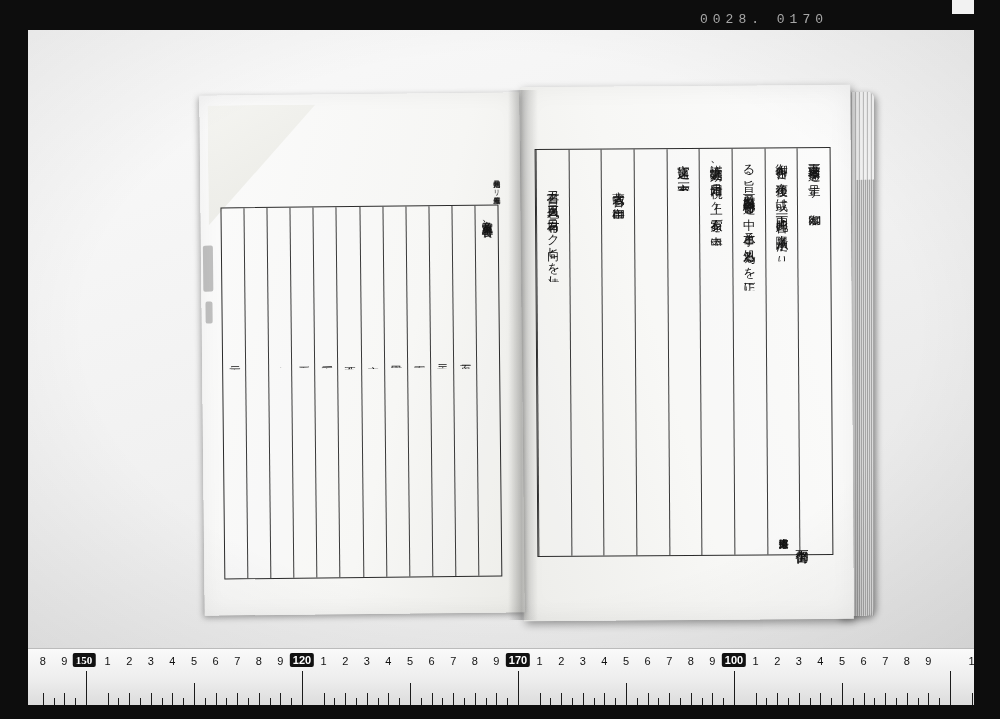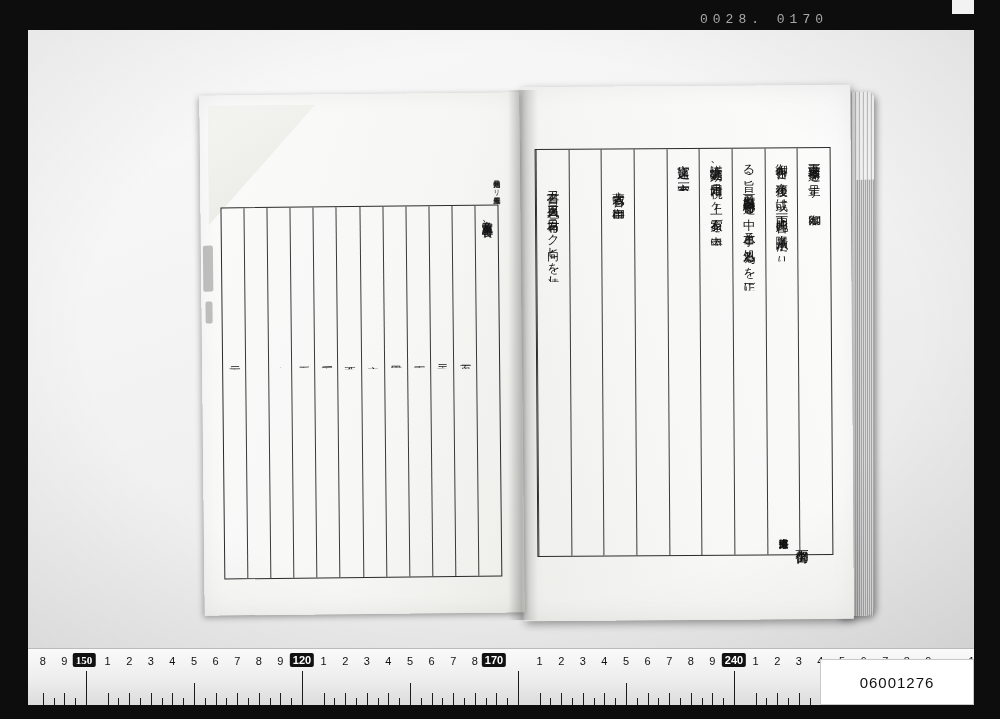--- a/index.html
+++ b/index.html
@@ -480,21 +480,21 @@
         <div class="tick minor" style="left: 425.2px;"></div>
         <div class="tick minor" style="left: 436px; height: 7px;"></div>
         <div class="ruler-lbl" style="left: 425.2px;">7</div>
         <div class="tick minor" style="left: 446.8px;"></div>
         <div class="tick minor" style="left: 457.6px; height: 7px;"></div>
         <div class="ruler-lbl" style="left: 446.8px;">8</div>
         <div class="tick minor" style="left: 468.4px;"></div>
         <div class="tick minor" style="left: 479.2px; height: 7px;"></div>
         <div class="ruler-lbl" style="left: 468.4px;">9</div>
         <div class="tick major" style="left: 490px;"></div>
-        <div class="ruler-lbl big" style="left: 466px;">170</div>
+        <div class="ruler-lbl big" style="left: 490px;">170</div>
         <div class="tick minor" style="left: 511.6px;"></div>
         <div class="tick minor" style="left: 522.4px; height: 7px;"></div>
         <div class="ruler-lbl" style="left: 511.6px;">1</div>
         <div class="tick minor" style="left: 533.2px;"></div>
         <div class="tick minor" style="left: 544px; height: 7px;"></div>
         <div class="ruler-lbl" style="left: 533.2px;">2</div>
         <div class="tick minor" style="left: 554.8px;"></div>
         <div class="tick minor" style="left: 565.6px; height: 7px;"></div>
         <div class="ruler-lbl" style="left: 554.8px;">3</div>
         <div class="tick minor" style="left: 576.4px;"></div>
@@ -509,21 +509,21 @@
         <div class="tick minor" style="left: 641.2px;"></div>
         <div class="tick minor" style="left: 652px; height: 7px;"></div>
         <div class="ruler-lbl" style="left: 641.2px;">7</div>
         <div class="tick minor" style="left: 662.8px;"></div>
         <div class="tick minor" style="left: 673.6px; height: 7px;"></div>
         <div class="ruler-lbl" style="left: 662.8px;">8</div>
         <div class="tick minor" style="left: 684.4px;"></div>
         <div class="tick minor" style="left: 695.2px; height: 7px;"></div>
         <div class="ruler-lbl" style="left: 684.4px;">9</div>
         <div class="tick major" style="left: 706px;"></div>
-        <div class="ruler-lbl big" style="left: 706px;">240</div>
+        <div class="ruler-lbl big" style="left: 706px;">100</div>
         <div class="tick minor" style="left: 727.6px;"></div>
         <div class="tick minor" style="left: 738.4px; height: 7px;"></div>
         <div class="ruler-lbl" style="left: 727.6px;">1</div>
         <div class="tick minor" style="left: 749.2px;"></div>
         <div class="tick minor" style="left: 760px; height: 7px;"></div>
         <div class="ruler-lbl" style="left: 749.2px;">2</div>
         <div class="tick minor" style="left: 770.8px;"></div>
         <div class="tick minor" style="left: 781.6px; height: 7px;"></div>
         <div class="ruler-lbl" style="left: 770.8px;">3</div>
         <div class="tick minor" style="left: 792.4px;"></div>
@@ -543,15 +543,14 @@
         <div class="ruler-lbl" style="left: 878.8px;">8</div>
         <div class="tick minor" style="left: 900.4px;"></div>
         <div class="tick minor" style="left: 911.2px; height: 7px;"></div>
         <div class="ruler-lbl" style="left: 900.4px;">9</div>
         <div class="tick major" style="left: 922px;"></div>
         <div class="tick minor" style="left: 943.6px;"></div>
         <div class="ruler-lbl" style="left: 943.6px;">1</div>
       </div>
   </div>
 
-  <div class="accession">06001276</div>
 
 </div>
 
 </body></html>

